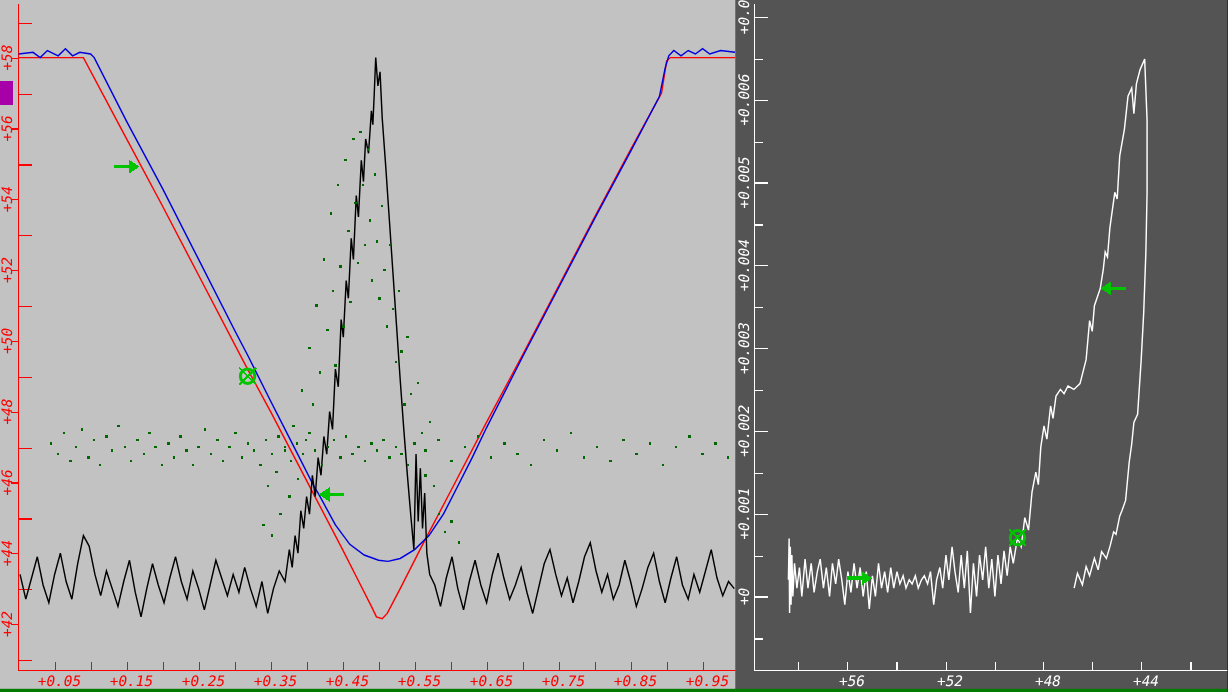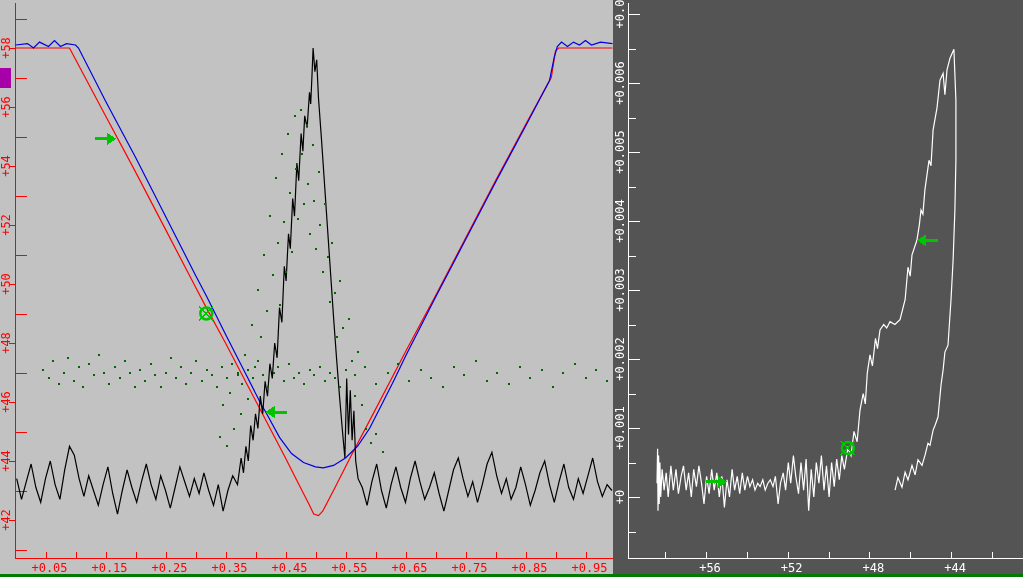--- a/index.html
+++ b/index.html
@@ -1,17 +1,17 @@
 <!DOCTYPE html>
 <html><head>
 <meta charset="utf-8">
 <style>
   html,body{margin:0;padding:0;background:#000;}
   #screen{position:relative;width:1023px;height:577px;overflow:hidden;font-family:"DejaVu Sans Mono","Liberation Mono",monospace;}
-  .panel{position:absolute;top:0;height:459px;}
+  .panel{position:absolute;top:0;height:459px;font-style:italic;}
   #panel0{left:0;width:613px;}
   #panel1{left:613px;width:410px;}
   svg{display:block;}
   text{font-family:"DejaVu Sans Mono","Liberation Mono",monospace;font-size:12px;}
   #bottom-line{position:absolute;left:0;top:574px;width:1023px;height:3px;}
 </style>
 </head>
 <body>
 
 <div id="screen">

